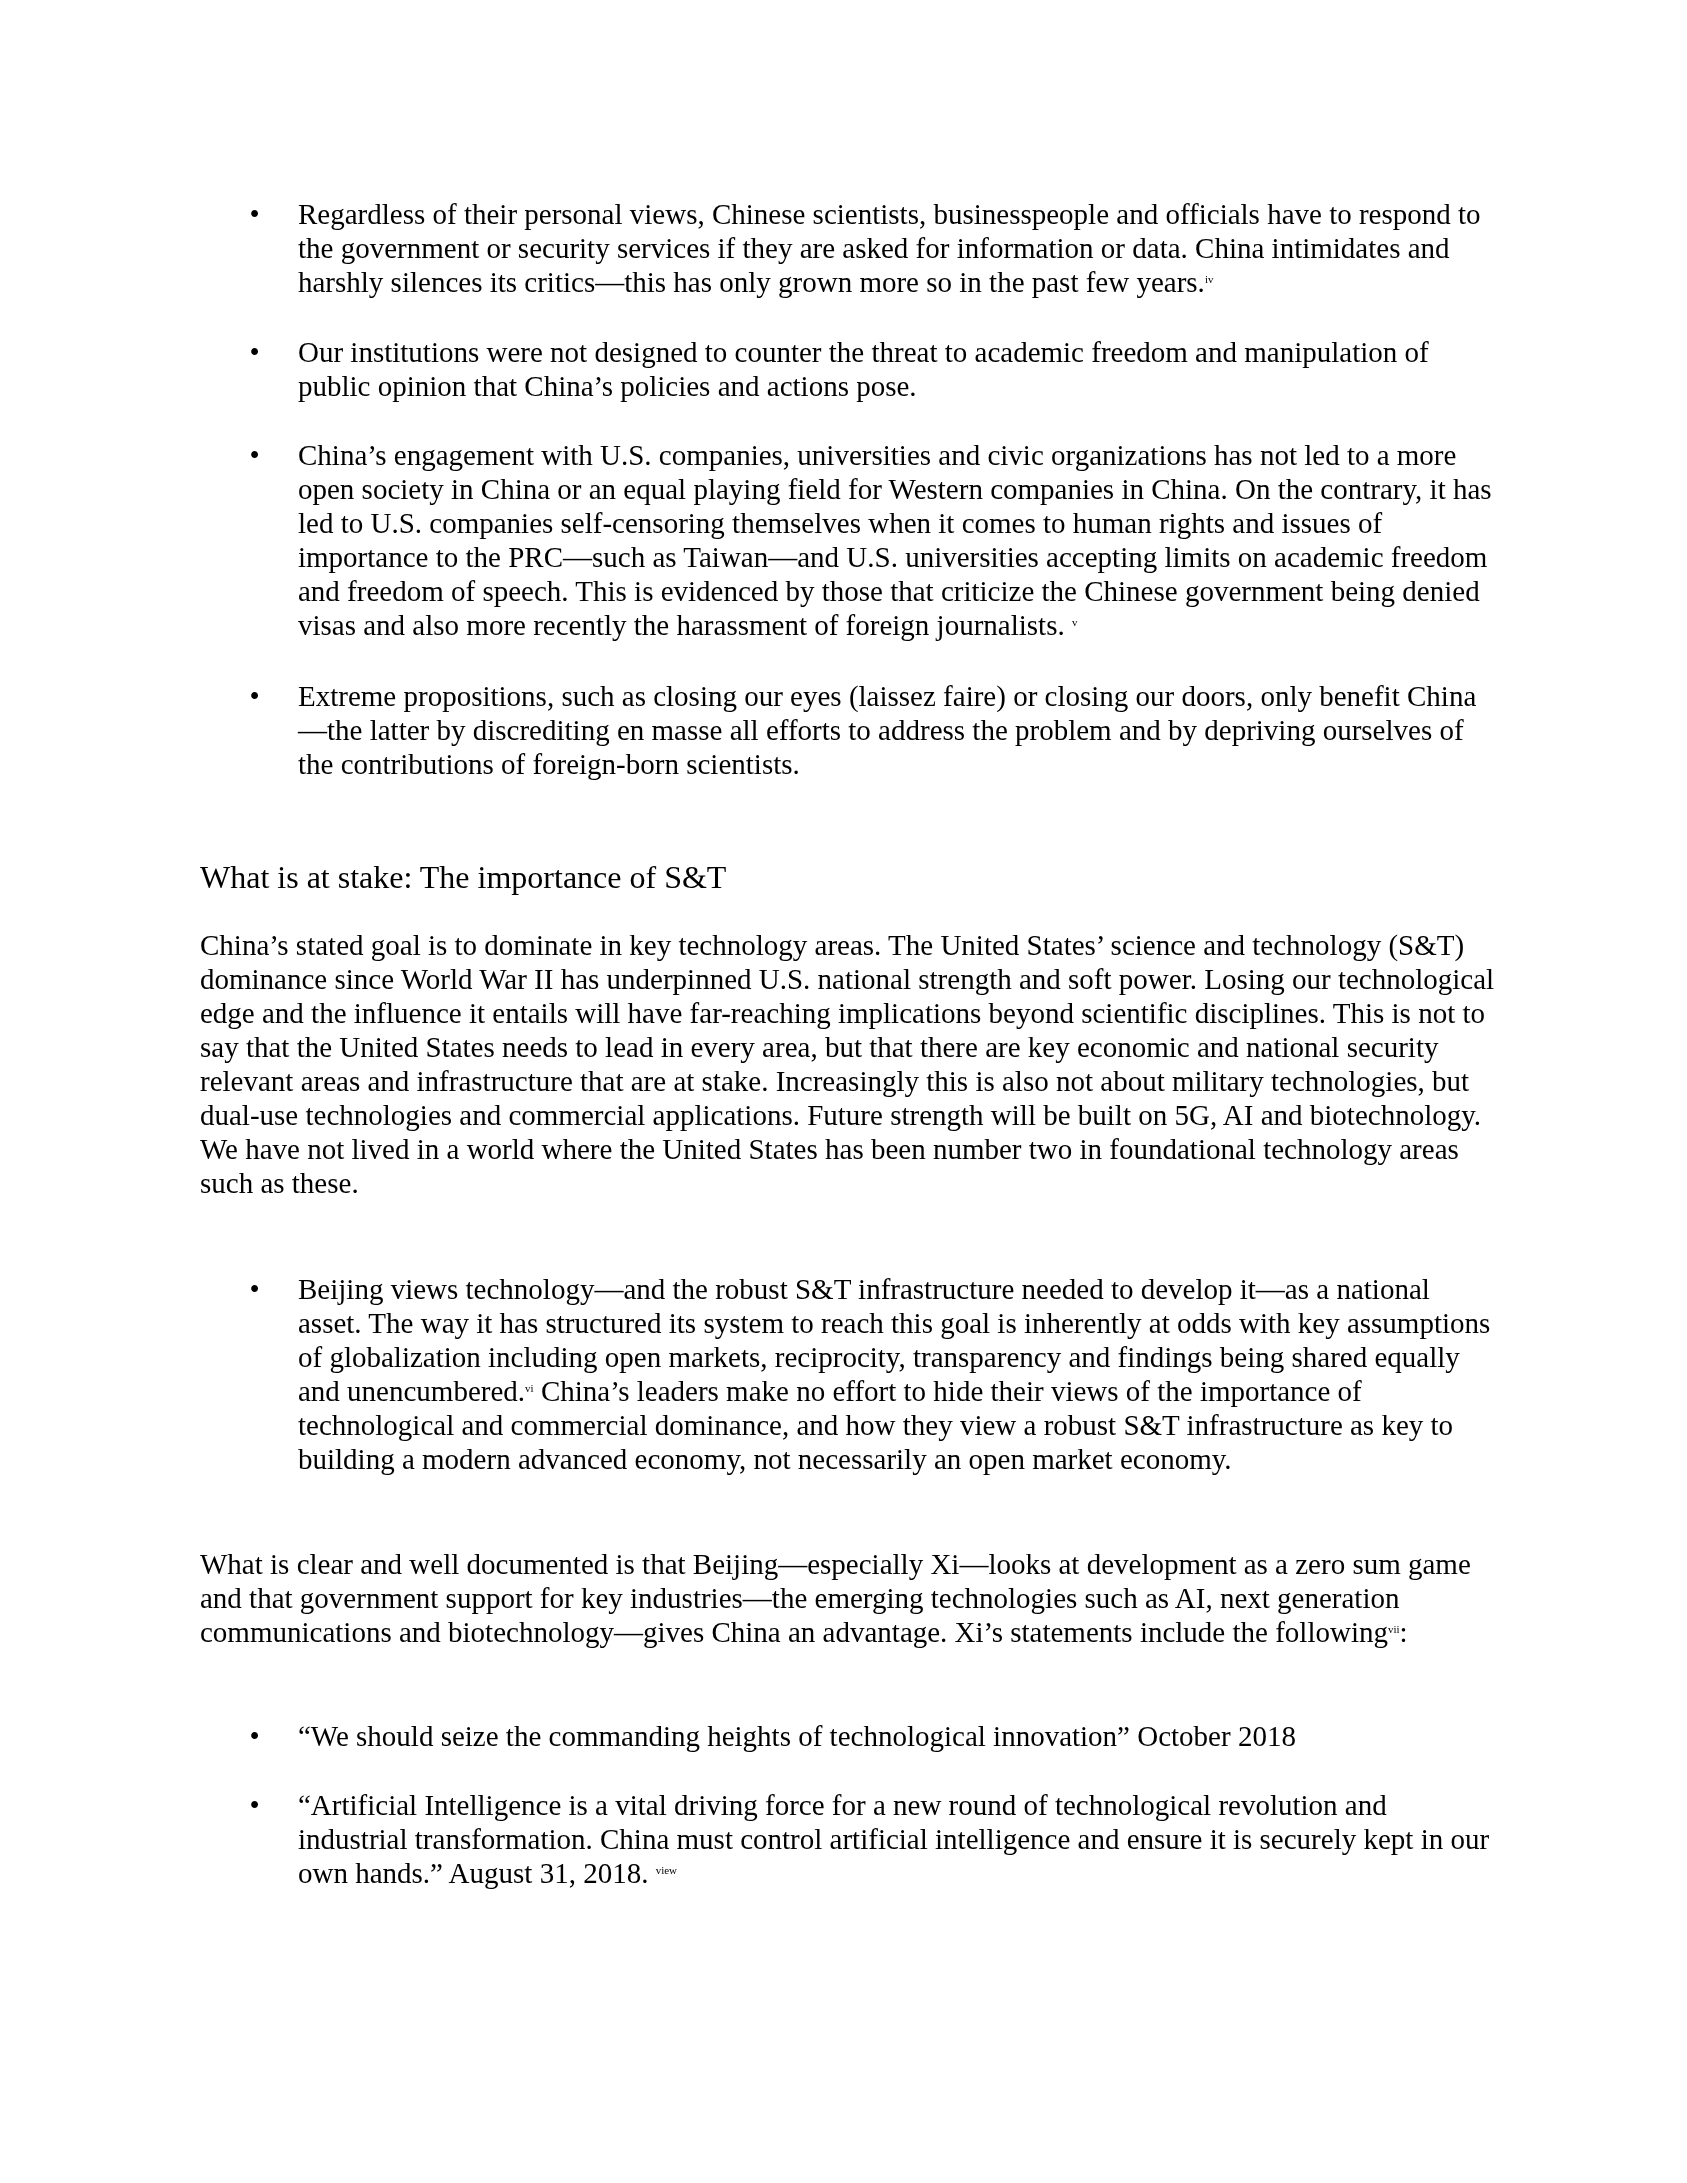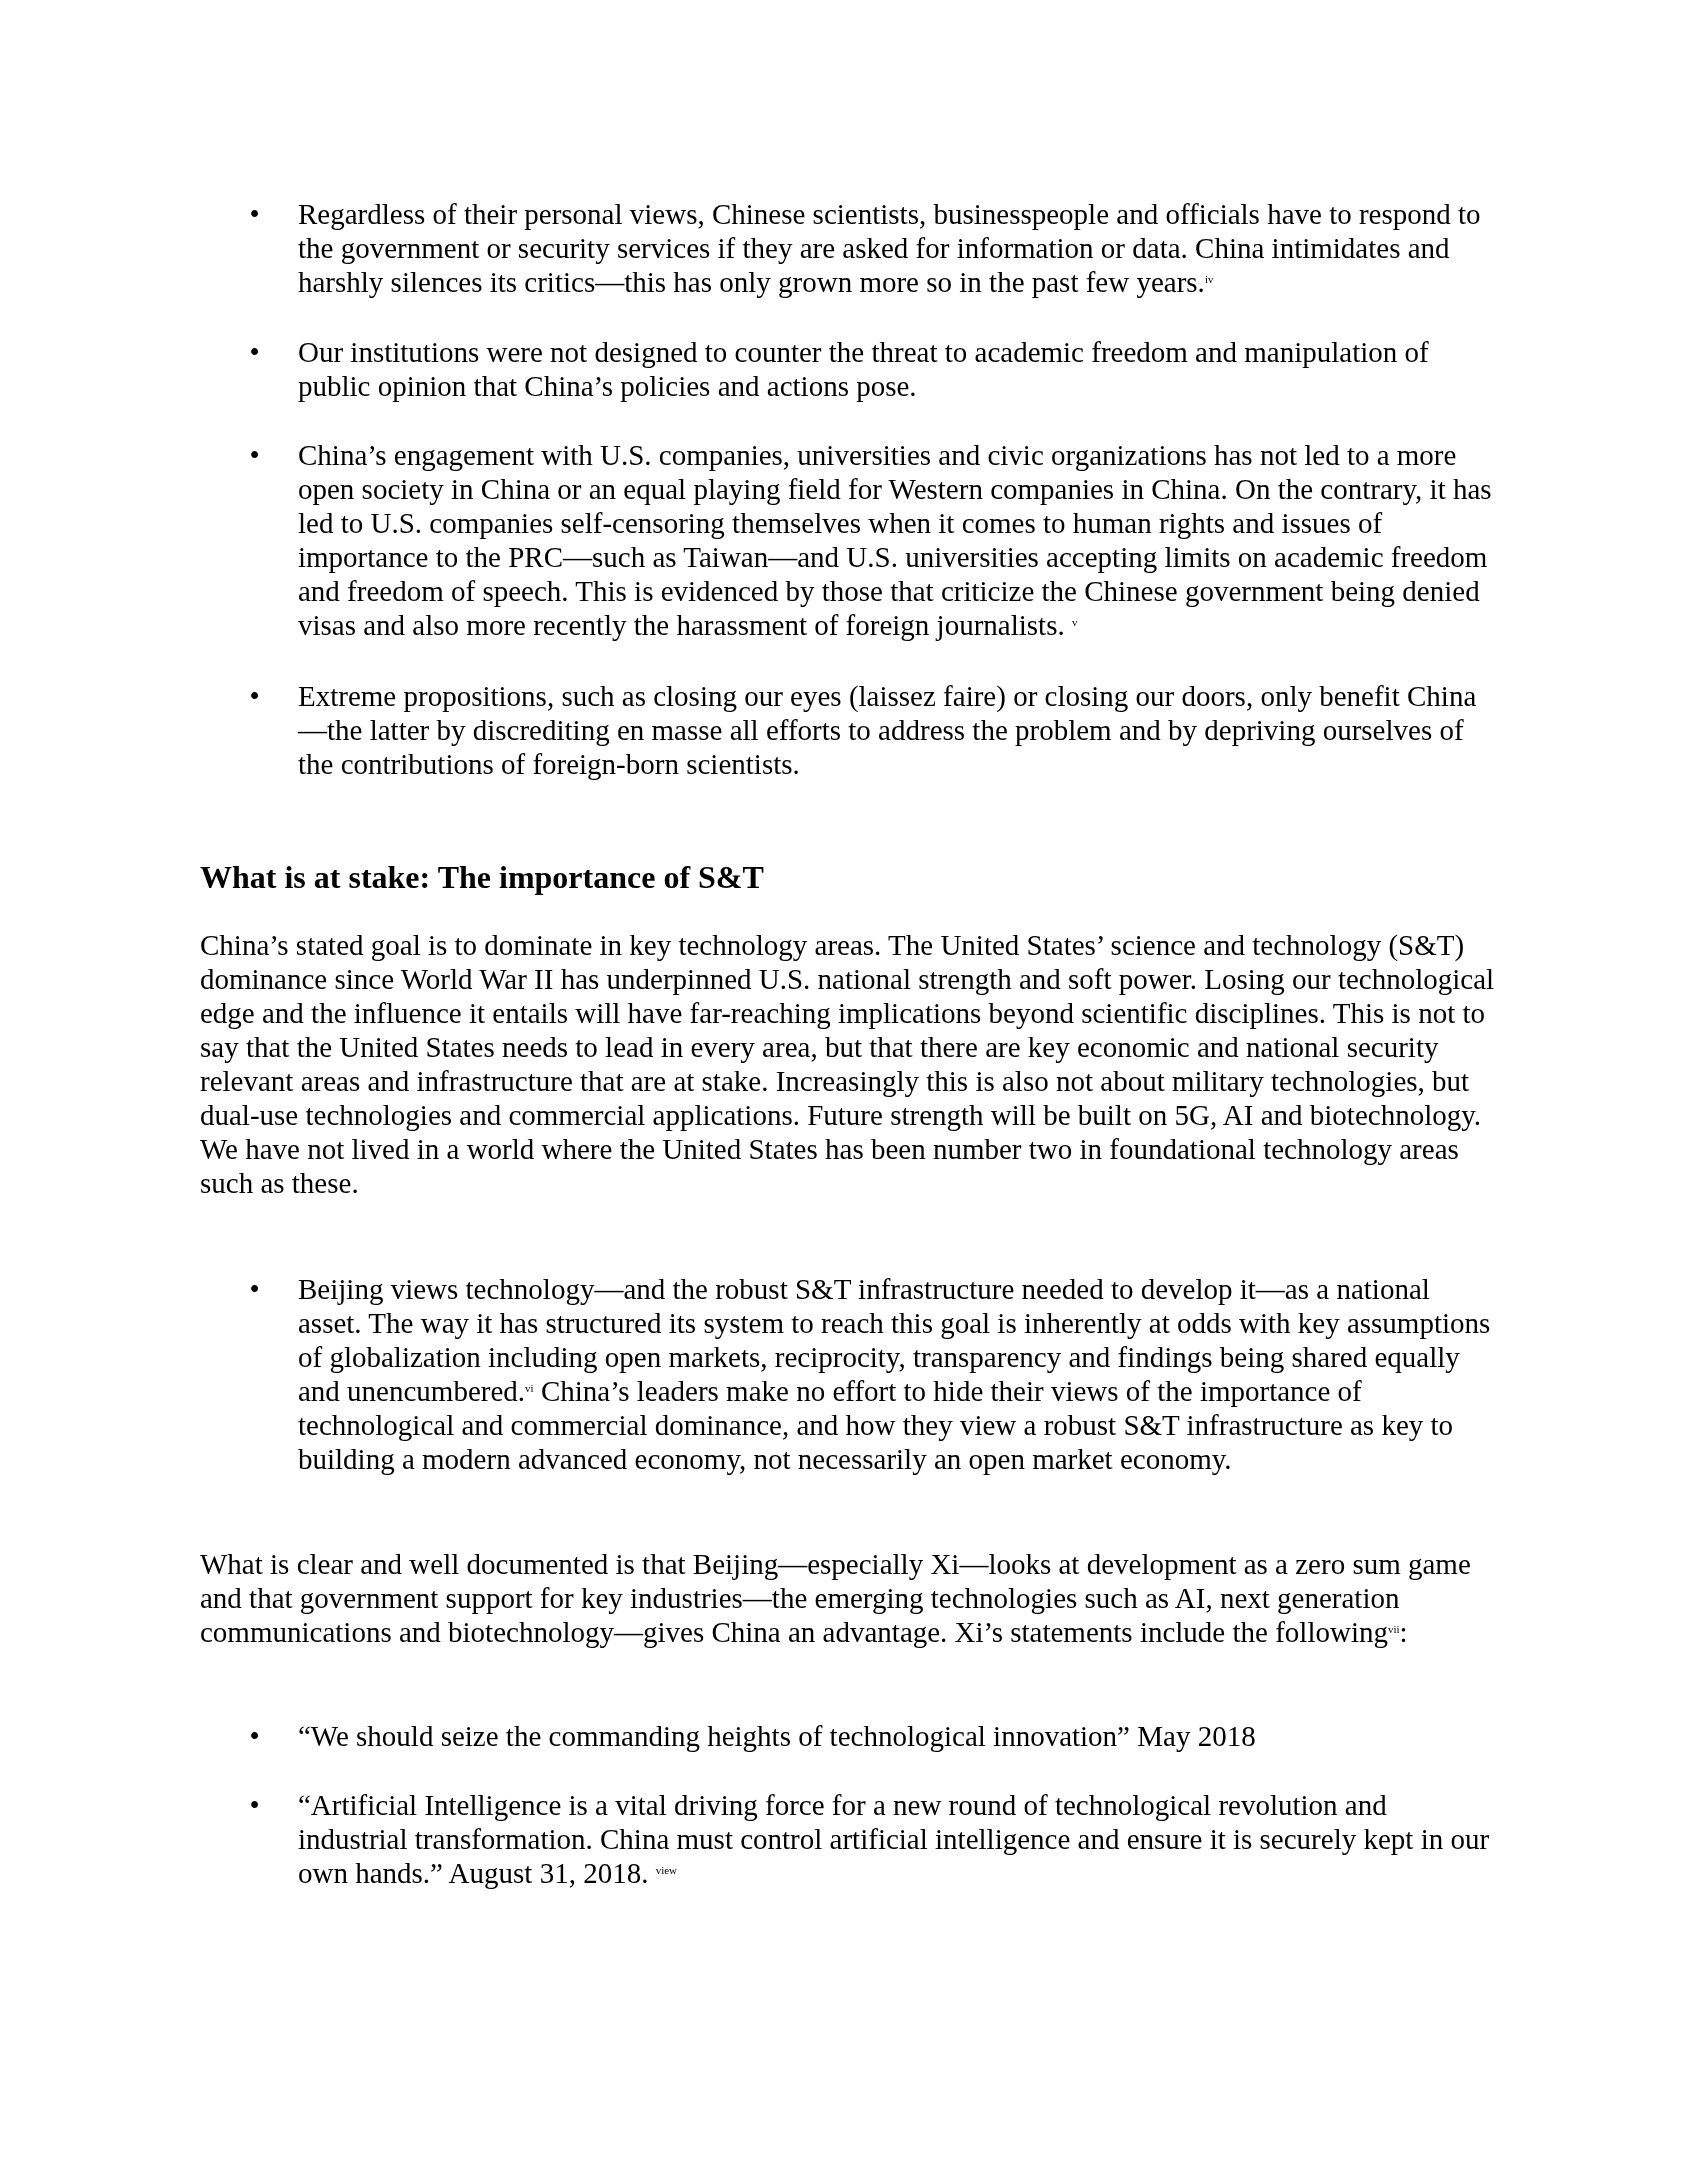--- a/index.html
+++ b/index.html
@@ -3,21 +3,21 @@
 <meta charset="utf-8">
 <style>
   html, body { margin: 0; padding: 0; background: #ffffff; }
   body { width: 1687px; height: 2183px; position: relative; overflow: hidden;
          font-family: "Liberation Serif", "DejaVu Serif", serif; color: #000; }
   .page { position: absolute; left: 0; top: 0; width: 1687px; height: 2183px; }
   .block { position: absolute; left: 200px; width: 1297px; font-size: 29px; line-height: 34px; font-family: Liberation Serif, serif; }
   .bullet-item { position: absolute; left: 200px; width: 1297px; font-size: 29px; line-height: 34px; }
   .bullet-item .dot { position: absolute; left: 48px; top: 0; width: 13.2px; text-align: center; }
   .bullet-item .text { position: absolute; left: 98px; width: 1201px; }
-  .heading { position: absolute; left: 200px; font-size: 32px; font-weight: bold; line-height: 37px; }
+  .heading { position: absolute; left: 200px; font-size: 32px; font-weight: normal; line-height: 37px; }
   sup { font-size: 11px; line-height: 0; vertical-align: 9.3px; margin-top: 36px; }
   p { margin: 0; }
 </style>
 </head>
 <body>
 
 <div class="page">
 
   <div class="bullet-item" style="top:197px;">
     <span class="dot">•</span>
@@ -45,21 +45,21 @@
 
   <div class="bullet-item" style="top:1272px;">
     <span class="dot">•</span>
     <p class="text"><span>Beijing views technology—and the robust S&amp;T infrastructure needed to develop it—as a national asset. The way it has structured its system to reach this goal is inherently at odds with key assumptions of globalization including open markets, reciprocity, transparency and findings being shared equally and unencumbered.</span><sup>vi</sup><span> China’s leaders make no effort to hide their views of the importance of technological and commercial dominance, and how they view a robust S&amp;T infrastructure as key to building a modern advanced economy, not necessarily an open market economy.</span></p>
   </div>
 
   <p class="block" style="top:1547px;"><span>What is clear and well documented is that Beijing—especially Xi—looks at development as a zero sum game and that government support for key industries—the emerging technologies such as AI, next generation communications and biotechnology—gives China an advantage.  Xi’s statements include the following</span><sup>vii</sup><span>:</span></p>
 
   <div class="bullet-item" style="top:1719px;">
     <span class="dot">•</span>
-    <p class="text"><span>“We should seize the commanding heights of technological innovation” May 2018</span></p>
+    <p class="text"><span>“We should seize the commanding heights of technological innovation” October 2018</span></p>
   </div>
 
   <div class="bullet-item" style="top:1788px;">
     <span class="dot">•</span>
     <p class="text"><span>“Artificial Intelligence is a vital driving force for a new round of technological revolution and industrial transformation.  China must control artificial intelligence and ensure it is securely kept in our own hands.”  August 31, 2018. </span><sup>view</sup></p>
   </div>
 
 </div>
 
 

